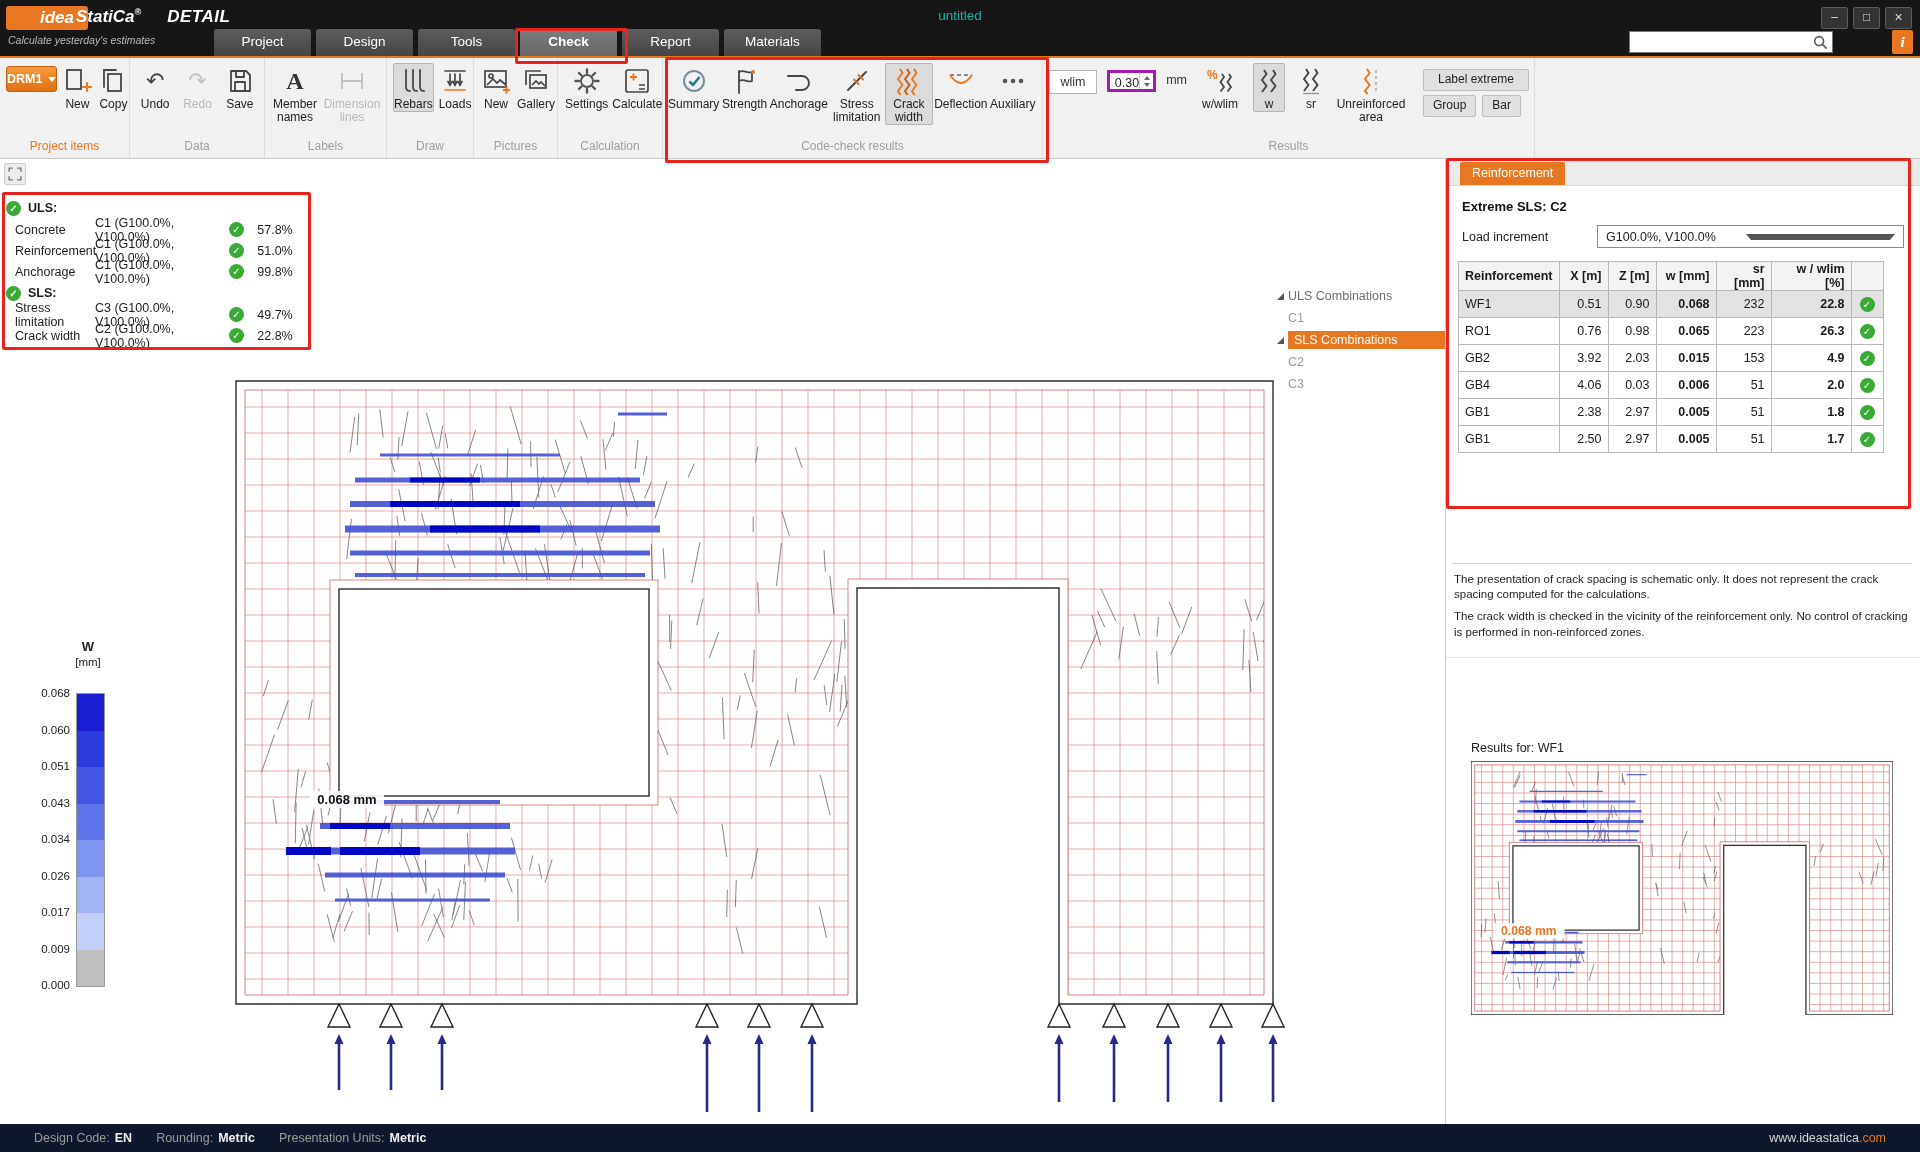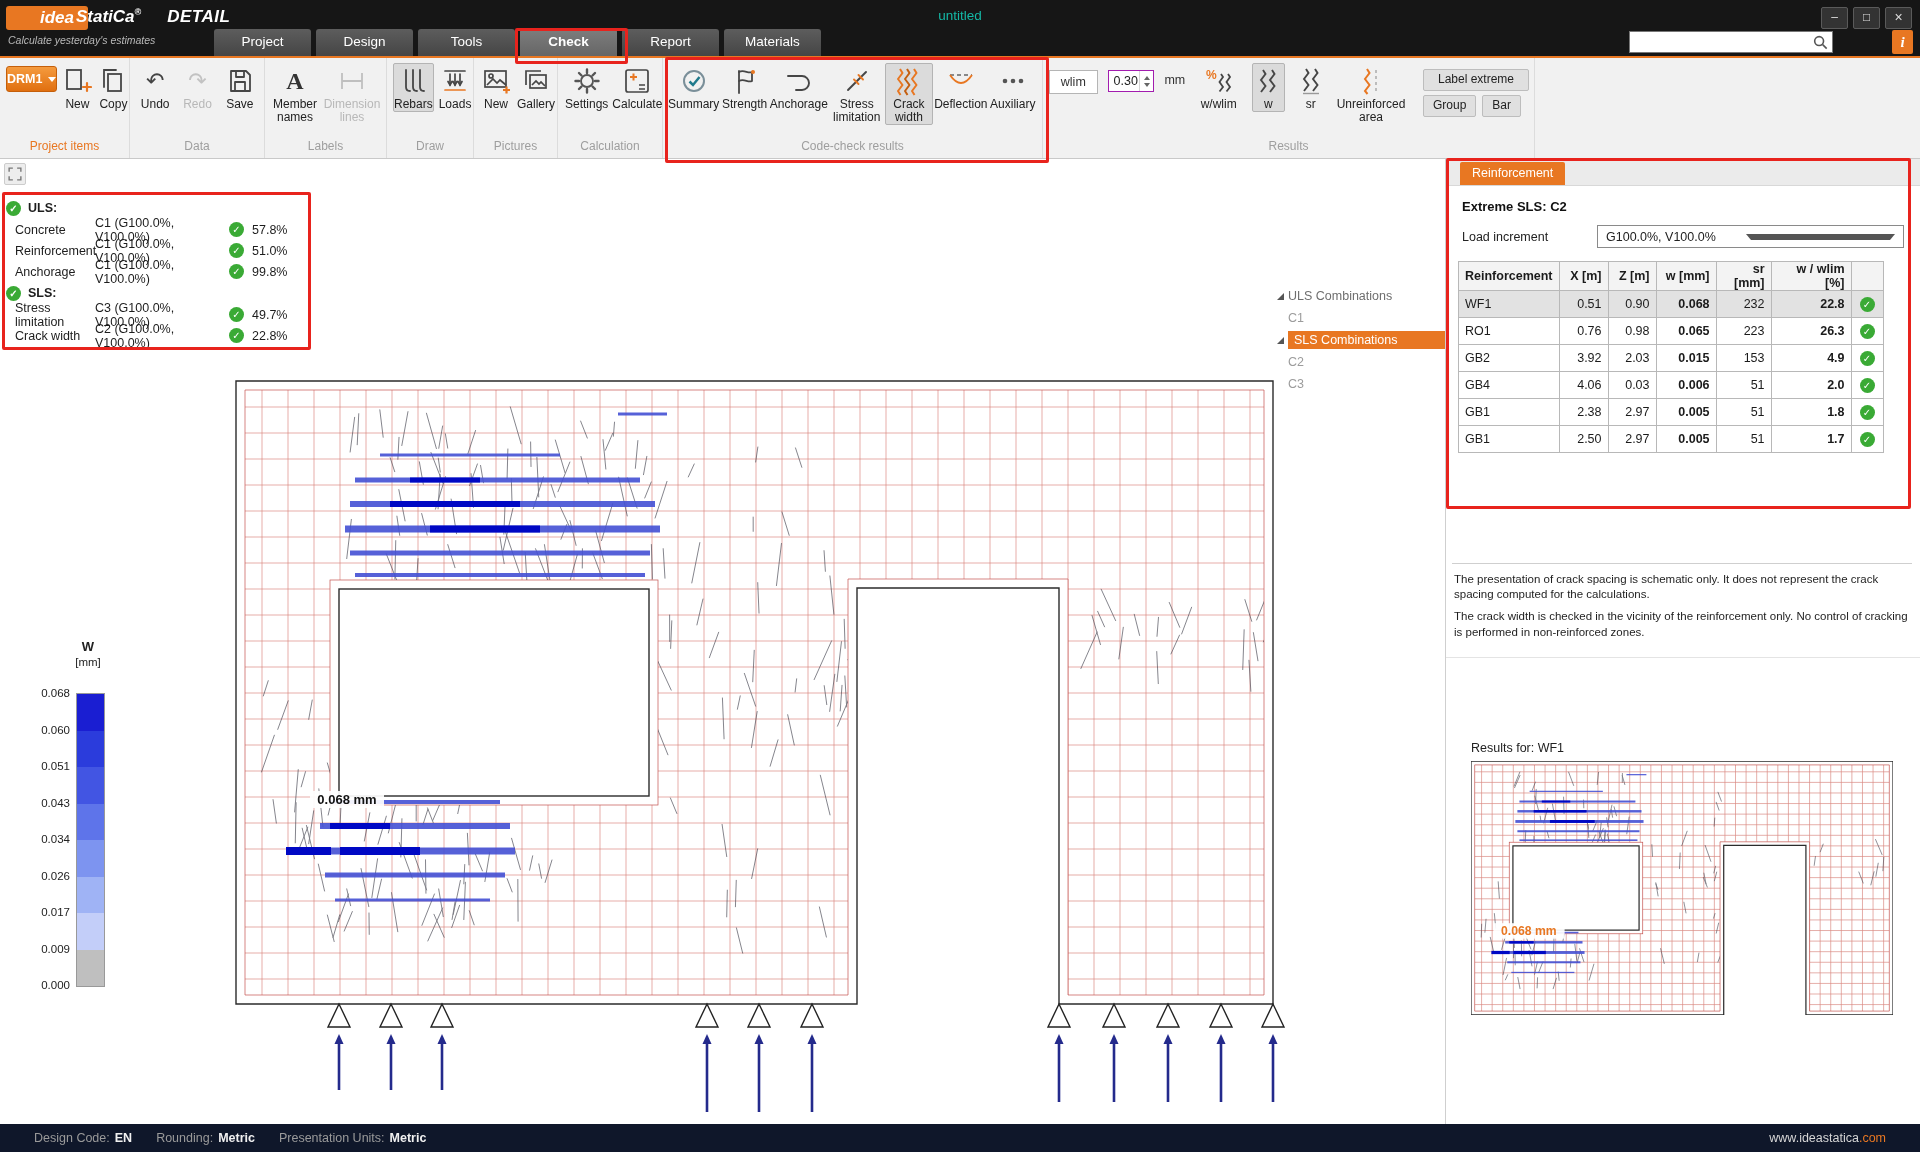--- a/index.html
+++ b/index.html
@@ -44,21 +44,21 @@
   .bigbtn.selected{background:#dbdbdb;border-color:#b4b4b4;}
   .bigbtn.disabled .lbl{color:#b8b8b8;}
   .g{font-size:22px;color:#444;line-height:28px;}
   .g.dis{color:#c2c2c2;}
   .g.serif{font-family:"Liberation Serif",serif;font-weight:bold;font-size:24px;color:#333;}
   .drm{width:62px;height:24px;background:linear-gradient(#f59b3e,#e06f10);border:1px solid #c55f0a;border-radius:3px;
     color:#fff;font-size:12.5px;font-weight:bold;display:flex;align-items:center;justify-content:center;gap:6px;margin-top:3px;}
   .caret-w{width:0;height:0;border-left:4px solid transparent;border-right:4px solid transparent;border-top:5px solid #fff;}
   .wlim-chip{margin-top:7px;width:52px;height:22px;background:#fff;border:1px solid #b5b5b5;text-align:center;
     line-height:22px;font-size:12.5px;color:#333;}
-  .spinner{margin-top:7px;width:52px;height:22px;background:#fff;border:1px solid #a21caf;display:flex;box-sizing:border-box;}
+  .spinner{margin-top:7px;width:52px;height:22px;background:#fff;border:3px solid #a21caf;display:flex;box-sizing:border-box;}
   .spin-val{flex:1;font-size:12.5px;line-height:20px;padding-left:5px;color:#222;}
   .spin-arrows{width:13px;display:flex;flex-direction:column;align-items:center;justify-content:center;gap:3px;border-left:1px solid #d5d5d5;}
   .sa-up{width:0;height:0;border-left:3.5px solid transparent;border-right:3.5px solid transparent;border-bottom:4.5px solid #666;}
   .sa-dn{width:0;height:0;border-left:3.5px solid transparent;border-right:3.5px solid transparent;border-top:4.5px solid #666;}
   .unit{margin-top:10px;font-size:12.5px;color:#333;}
   .btncol{margin-top:6px;display:flex;flex-direction:column;gap:4px;margin-left:8px;}
   .btnrow{display:flex;gap:6px;}
   .flatbtn{height:20px;background:#e0e0e0;border:1px solid #bdbdbd;border-radius:2px;font-size:12px;color:#222;
     line-height:19px;padding:0 9px;text-align:center;}
   .flatbtn.wide{width:86px;}
@@ -66,21 +66,21 @@
   
   .main{position:absolute;top:159px;left:0;width:1920px;height:965px;}
   .canvas{position:absolute;left:0;top:0;width:1445px;height:965px;background:#fff;overflow:hidden;}
   .fitbtn{position:absolute;left:4px;top:4px;width:22px;height:22px;background:#ededed;border:1px solid #ccc;border-radius:2px;padding:2px;}
 
   .summary{position:absolute;left:6px;top:38px;width:292px;font-size:12.5px;color:#1d1d1d;}
   .shead{display:flex;align-items:center;height:22px;gap:7px;font-weight:bold;}
   .srow{display:flex;align-items:center;height:21px;padding-left:9px;}
   .sn{width:80px;}
   .sc{width:130px;}
-  .sv{flex:1;text-align:left;}
+  .sv{flex:1;text-align:center;}
   .okdot{width:15px;height:15px;border-radius:50%;background:#3aaa35;color:#fff;font-size:10px;display:inline-flex;
     align-items:center;justify-content:center;flex:none;}
   .okdot::after{content:"\2713";}
   .srow .okdot{margin-right:8px;margin-left:4px;}
 
   .cscale{position:absolute;left:18px;top:480px;width:92px;height:400px;font-size:12px;color:#222;}
   .cst{position:absolute;left:56px;top:0;width:28px;text-align:center;font-weight:bold;font-size:13px;}
   .csu{position:absolute;left:50px;top:17px;width:40px;text-align:center;font-size:11.5px;}
   .csbar{position:absolute;left:58px;top:54px;width:27px;height:292px;border:1px solid #999;}
   .cscell{width:27px;height:36.5px;}

